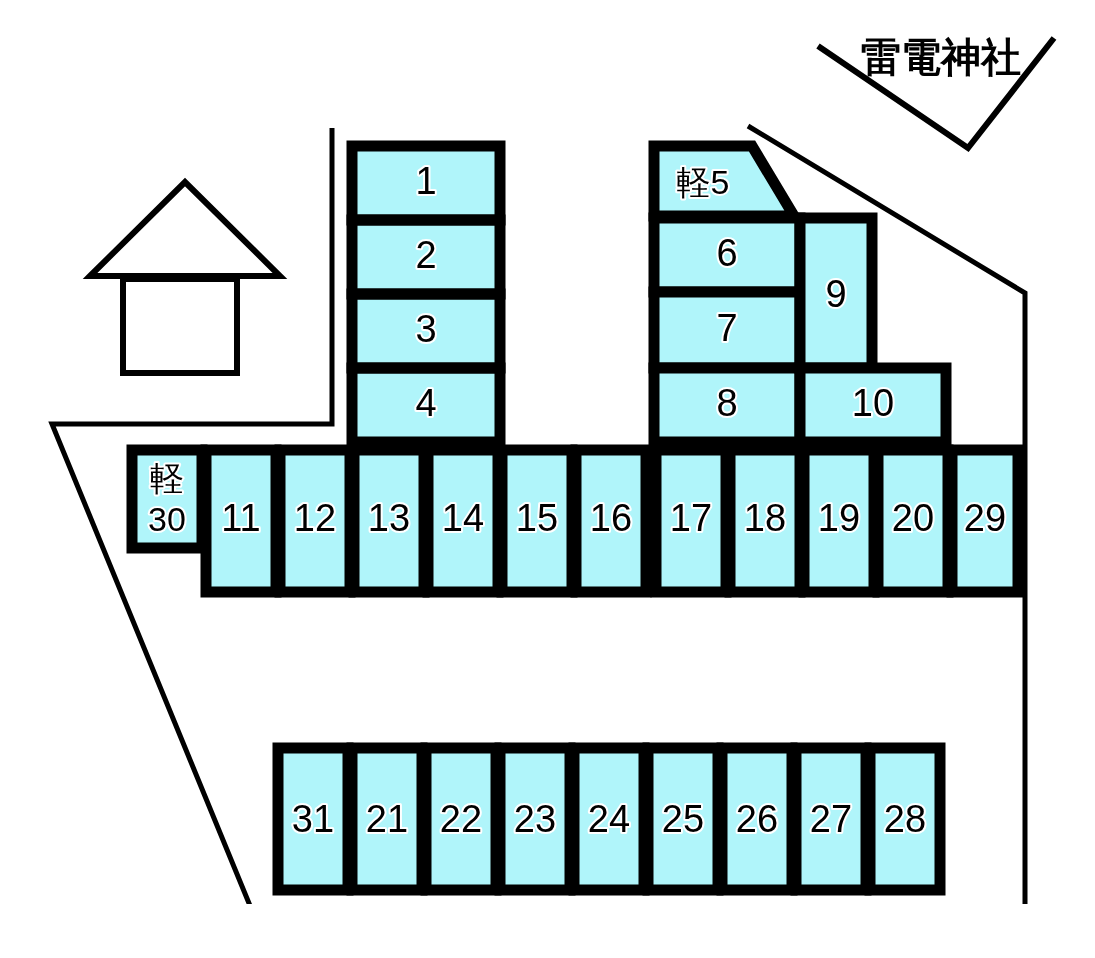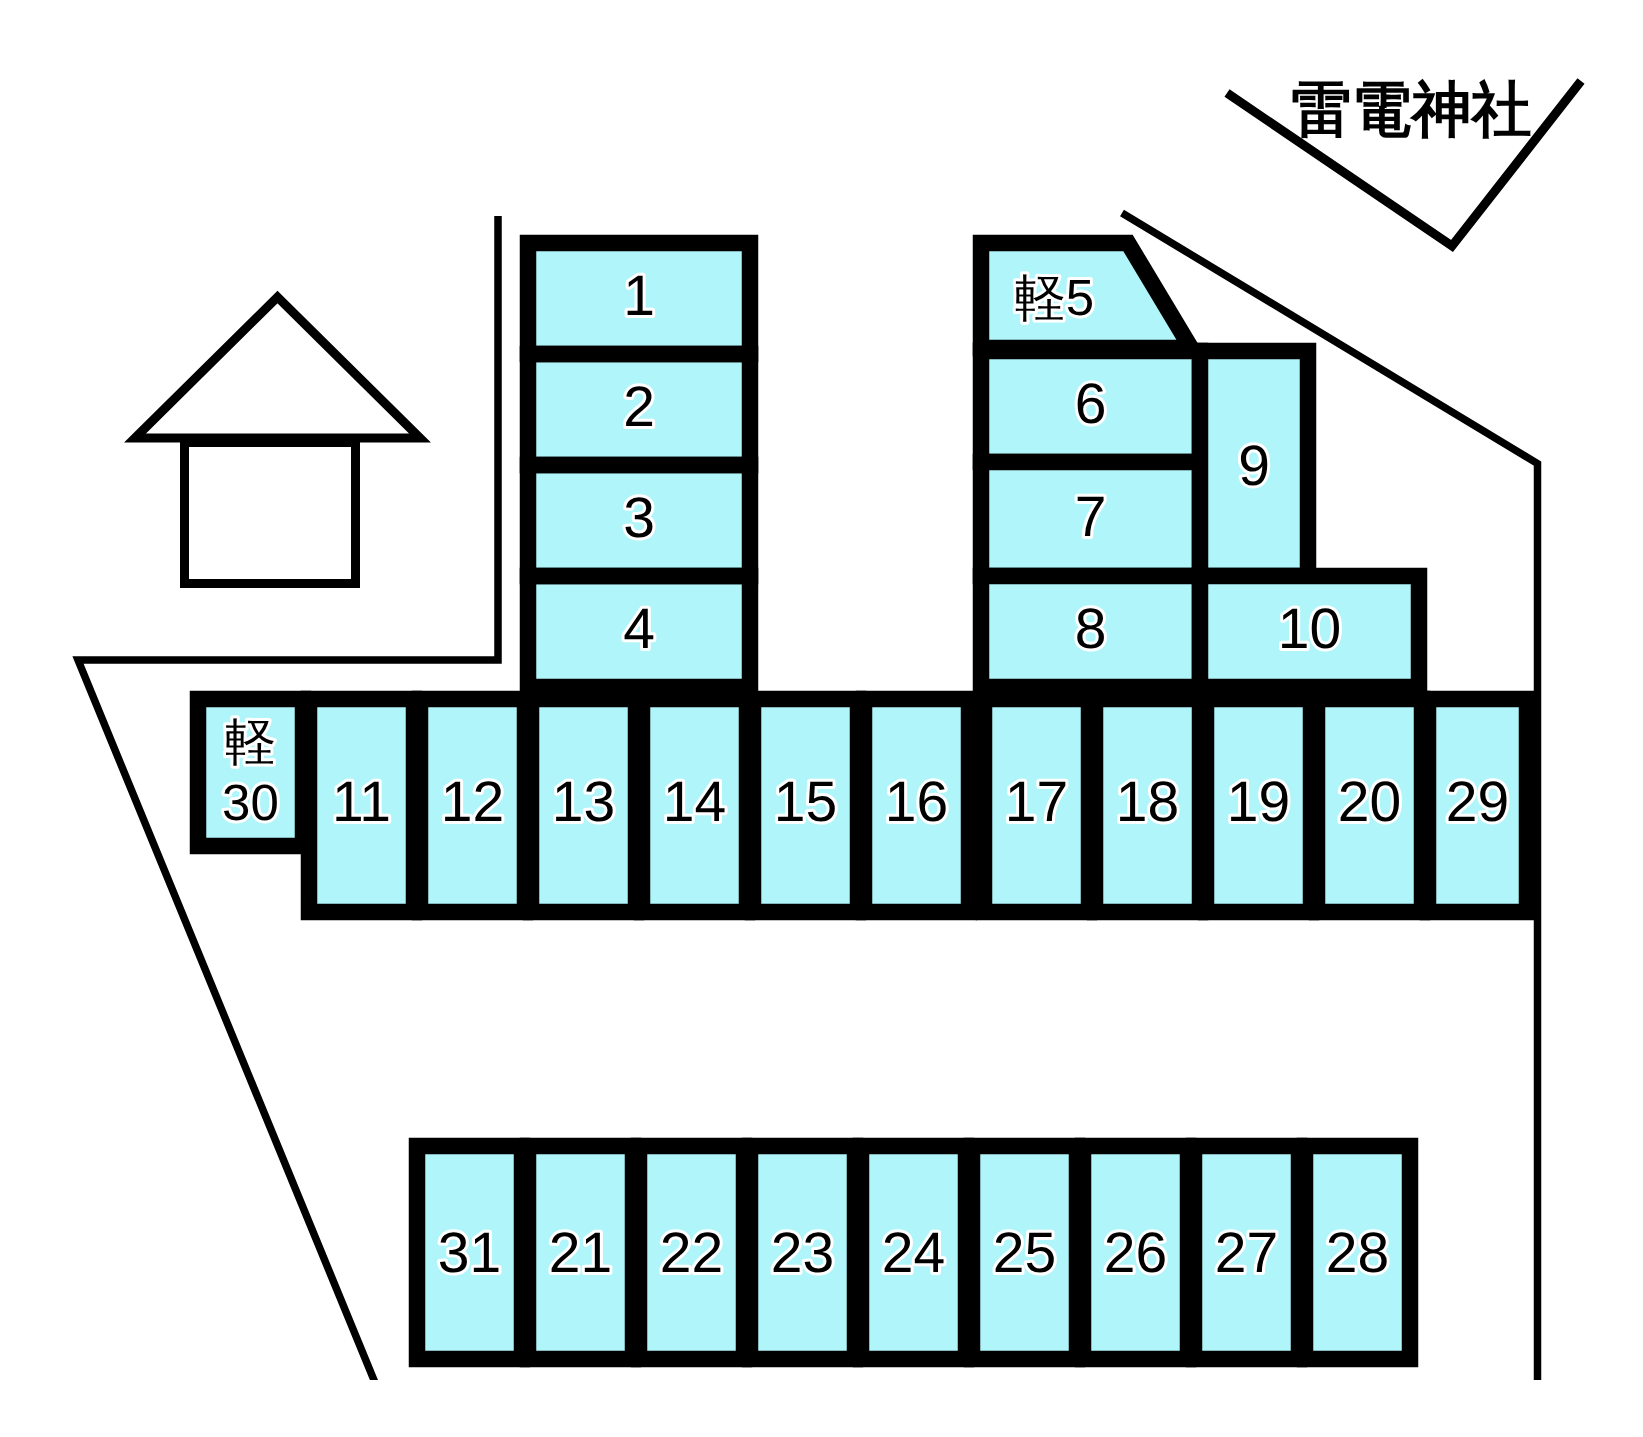--- a/index.html
+++ b/index.html
@@ -9,21 +9,20 @@
   }
   body {
     font-family: "Liberation Sans", "DejaVu Sans", sans-serif;
   }
   #canvas-wrap {
     position: relative;
     width: 1095px;
     height: 904px;
     background: #ffffff;
     overflow: hidden;
-    margin-top: 16px;
   }
   svg#plan {
     display: block;
     width: 1095px;
     height: 958px;
   }
   .stall-fill {
     fill: #b0f5fa;
   }
   .stall-border {

